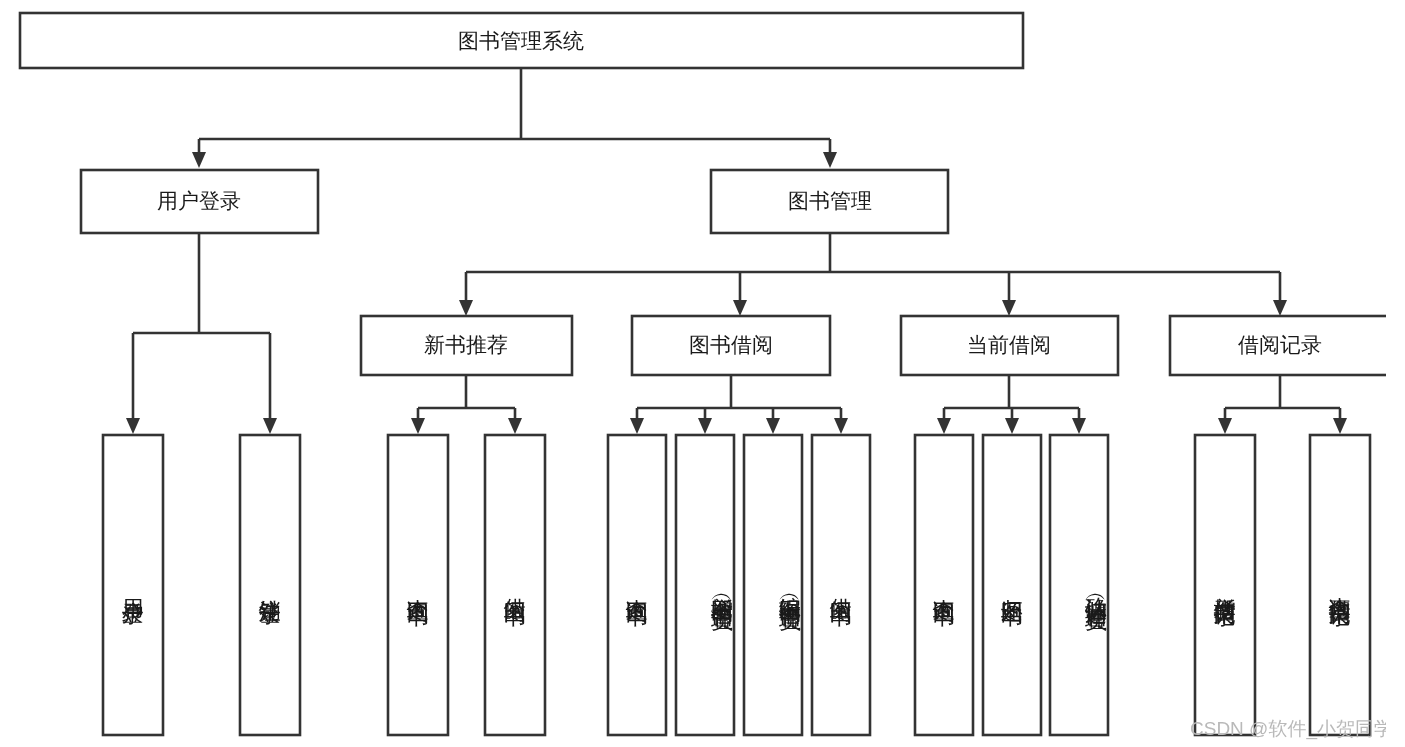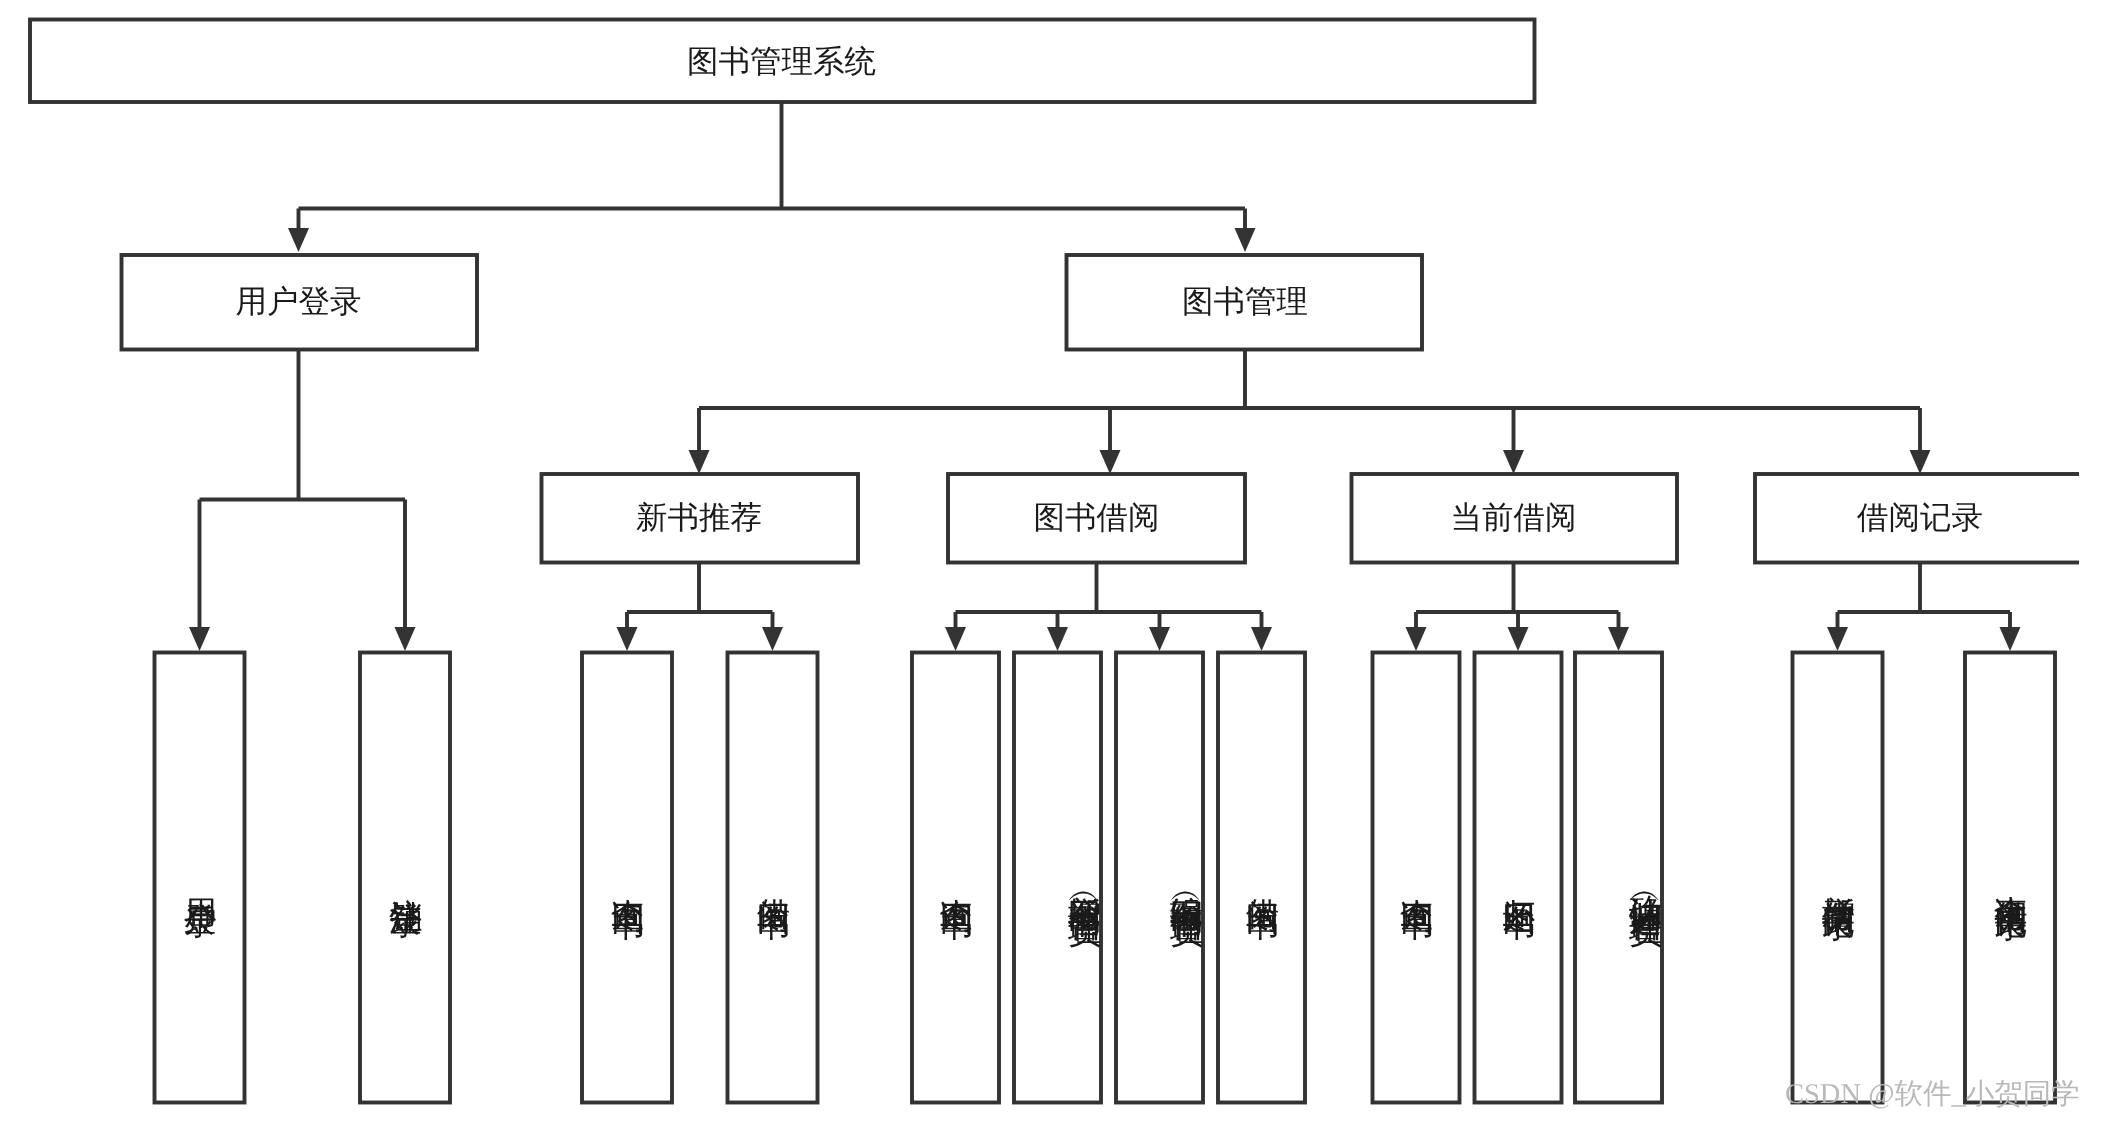--- a/index.html
+++ b/index.html
@@ -57,21 +57,21 @@
     letter-spacing: 2px;
     display: flex;
     align-items: center;
     justify-content: center;
     white-space: nowrap;
     pointer-events: none;
     user-select: none;
   }
   .watermark {
     position: absolute;
-    font-family: Liberation Serif, serif;
+    font-family: Liberation Sans, sans-serif;
     font-size: 19px;
     color: #b9b9b9;
     white-space: nowrap;
     user-select: none;
   }
 </style>
 </head>
 <body>
 
 <div id="stage">

